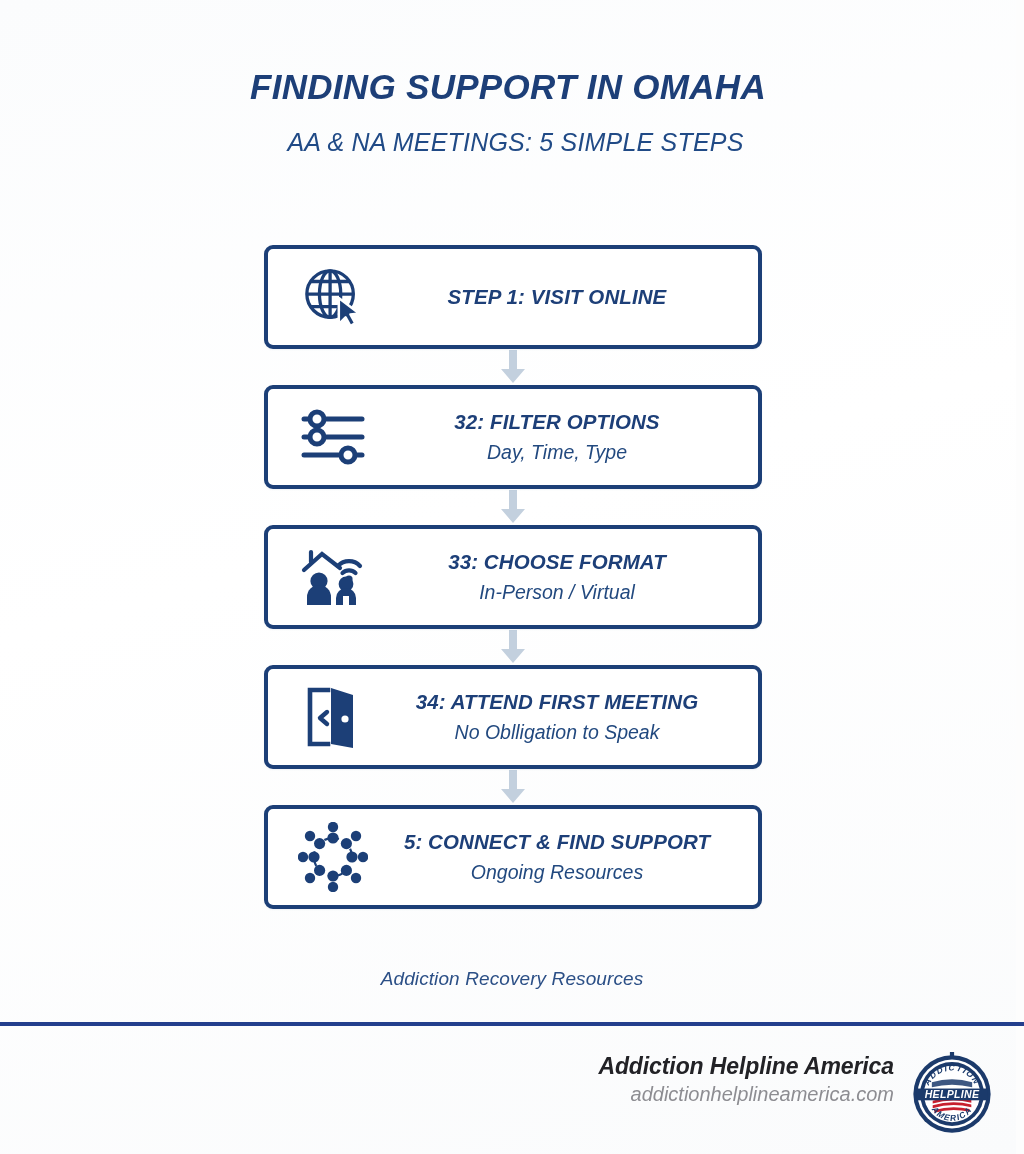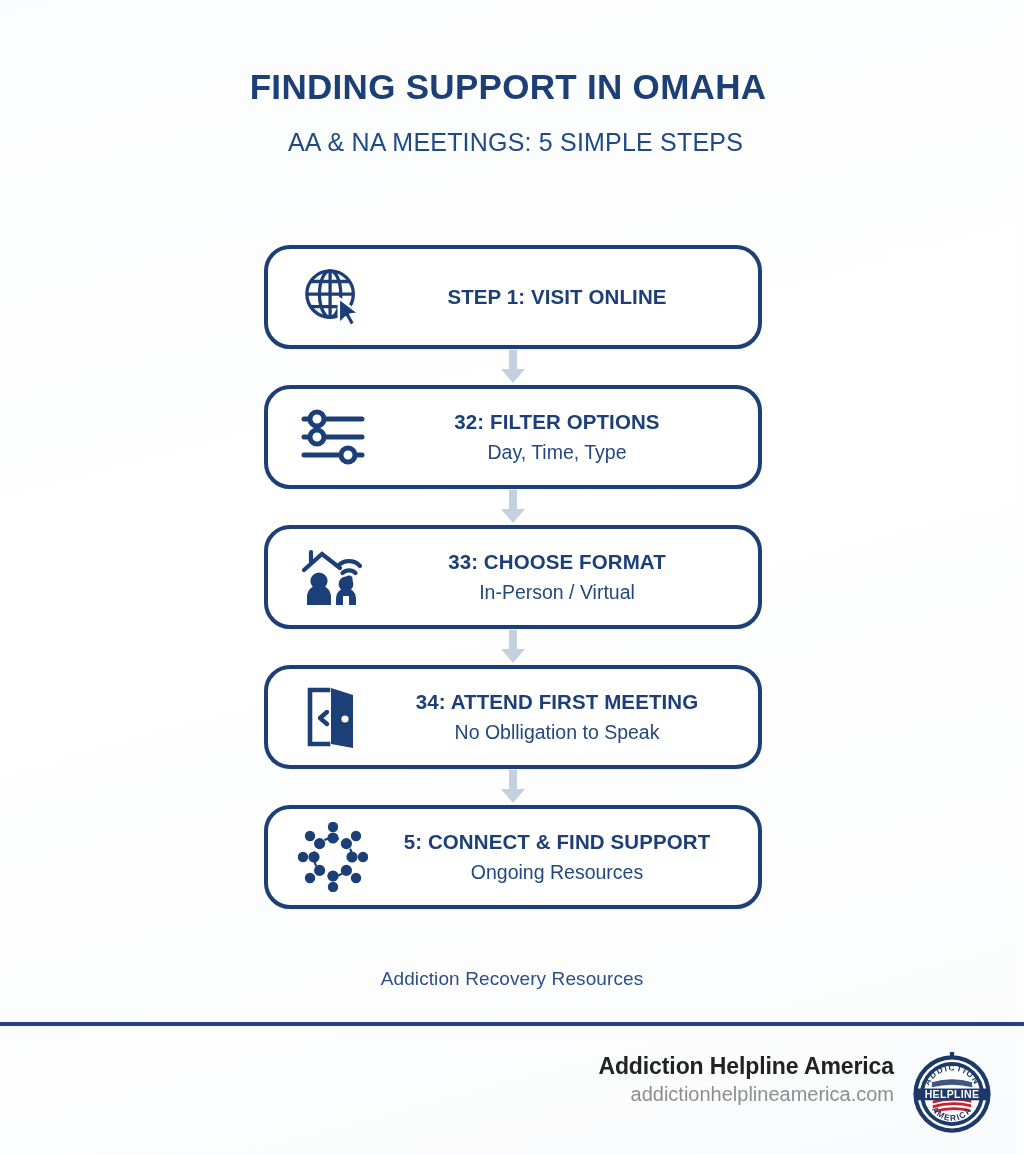--- a/index.html
+++ b/index.html
@@ -13,20 +13,21 @@
     font-family: "Liberation Sans", sans-serif;
     overflow: hidden;
     position: relative;
   }
   .page {
     position: relative;
     width: 1016px;
     height: 1154px;
     background: linear-gradient(165deg, #fbfcfd 0%, #ffffff 45%, #fafbfc 100%);
     box-sizing: border-box;
+    font-style: italic;
   }
 
   
   .header {
     padding-top: 68px;
     text-align: center;
   }
   .main-title {
     font-size: 35px;
     font-weight: bold;
@@ -51,21 +52,21 @@
     top: 245px;
     left: 264px;
     width: 498px;
   }
   .step-card {
     position: relative;
     box-sizing: border-box;
     width: 498px;
     height: 104px;
     border: 4px solid #1c3f77;
-    border-radius: 26px;
+    border-radius: 9px;
     background: #ffffff;
     display: flex;
     align-items: center;
     padding-left: 28px;
     box-shadow: 0 1px 2px rgba(30,60,110,0.06);
   }
   .step-icon {
     width: 74px;
     min-width: 74px;
     height: 68px;

